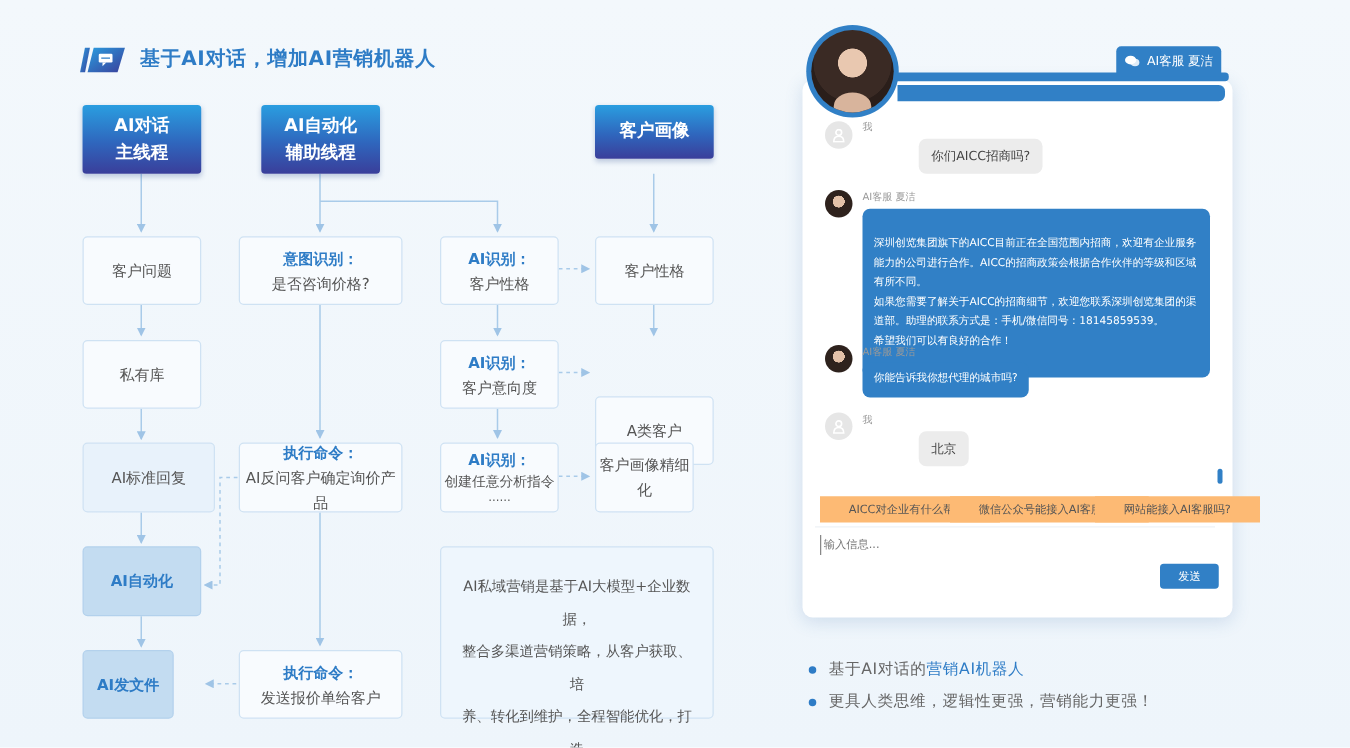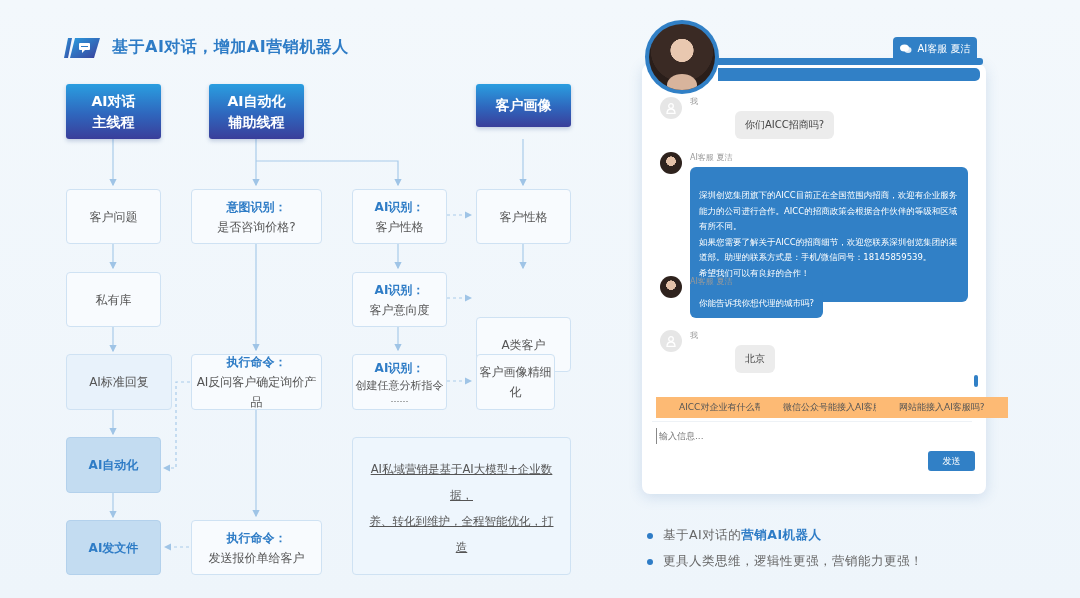--- a/index.html
+++ b/index.html
@@ -73,21 +73,21 @@
   .bubble-bot { background: #3180c6; color: #fff; font-size: 8.5px; border-radius: 6px; padding: 21px 9px; line-height: 15.5px; }
   .scroll-thumb { left: 974px; top: 375px; width: 4px; height: 12px; background: #3180c6; border-radius: 2px; }
   .chip { background: #fdba74; color: #555; font-size: 9px; padding: 4px 23px; white-space: nowrap; }
   .divider { left: 652px; top: 421px; width: 320px; height: 1px; background: #eef2f6; }
   .input { left: 656px; top: 428px; width: 300px; height: 16px; font-size: 9px; color: #aaa; border: none; background: transparent; outline: none; font-family: "DejaVu Sans", sans-serif; border-left: 1px solid #888; padding-left: 2px; }
   .send-btn { left: 928px; top: 451px; width: 47px; height: 20px; background: #3180c6; color: #fff; font-size: 9px; border-radius: 3px; border: none; display: flex; align-items: center; justify-content: center; font-family: "DejaVu Sans", sans-serif; }
 
   
   .bullet { left: 647px; font-size: 12.5px; color: #666; display: flex; align-items: center; gap: 10px; white-space: nowrap; letter-spacing: 0.5px; }
   .dot { width: 6px; height: 6px; border-radius: 50%; background: #2e7cc6; }
-  .hl { color: #2e7cc6; font-weight: bold; }
+  .hl { color: #2e7cc6; font-weight: normal; }
 </style>
 </head>
 <body>
 
 <svg class="abs title-icon" viewBox="0 0 36 20">
   <defs>
     <linearGradient id="tg" x1="0" y1="0" x2="1" y2="1">
       <stop offset="0" stop-color="#2a9ee0"></stop>
         <stop offset="1" stop-color="#3a3e9a"></stop>
     </linearGradient>
@@ -152,21 +152,21 @@
   </div>
 <div class="abs box" style="left:66px;top:272px;width:95px;height:55px;">
     <span>私有库</span>
   </div>
 <div class="abs box soft" style="left:66px;top:354px;width:106px;height:56px;">
     <span>AI标准回复</span>
   </div>
 <div class="abs box filled" style="left:66px;top:437px;width:95px;height:56px;">
     <span>AI自动化</span>
   </div>
-<div class="abs box filled" style="left:66px;top:520px;width:95px;height:55px;">
+<div class="abs box filled" style="left:66px;top:520px;width:73px;height:55px;">
     <span>AI发文件</span>
   </div>
 
 <div class="abs box" style="left:191px;top:189px;width:131px;height:55px;">
   <span class="lbl">意图识别：</span>
   <span>是否咨询价格?</span>
 </div>
 <div class="abs box" style="left:191px;top:354px;width:131px;height:56px;">
   <span class="lbl">执行命令：</span>
   <span>AI反问客户确定询价产品</span>
@@ -193,22 +193,23 @@
 <div class="abs box" style="left:476px;top:189px;width:95px;height:55px;">
     <span>客户性格</span>
   </div>
 <div class="abs box" style="left:476px;top:272px;width:95px;height:55px;margin-top:45px;">
     <span>A类客户</span>
   </div>
 <div class="abs box" style="left:476px;top:354px;width:79px;height:56px;">
     <span>客户画像精细化</span>
   </div>
 
-<div class="abs desc-box" style="left:352px;top:437px;width:219px;height:138px;text-decoration:underline;">
+<div class="abs desc-box" style="left:352px;top:437px;width:219px;height:138px;">
   <div>AI私域营销是基于AI大模型+企业数据，</div>
+  <div>整合多渠道营销策略，从客户获取、培</div>
   <div>养、转化到维护，全程智能优化，打造</div>
 
 </div>
 
 <div class="abs chat-panel"></div>
 <div class="abs chat-shadow-bar1"></div>
 <div class="abs chat-topbar"></div>
 <div class="abs chat-tab">
   <svg width="12" height="10" viewBox="0 0 12 10">
     <ellipse cx="4.5" cy="4" rx="4.5" ry="3.5" fill="#fff"></ellipse>

